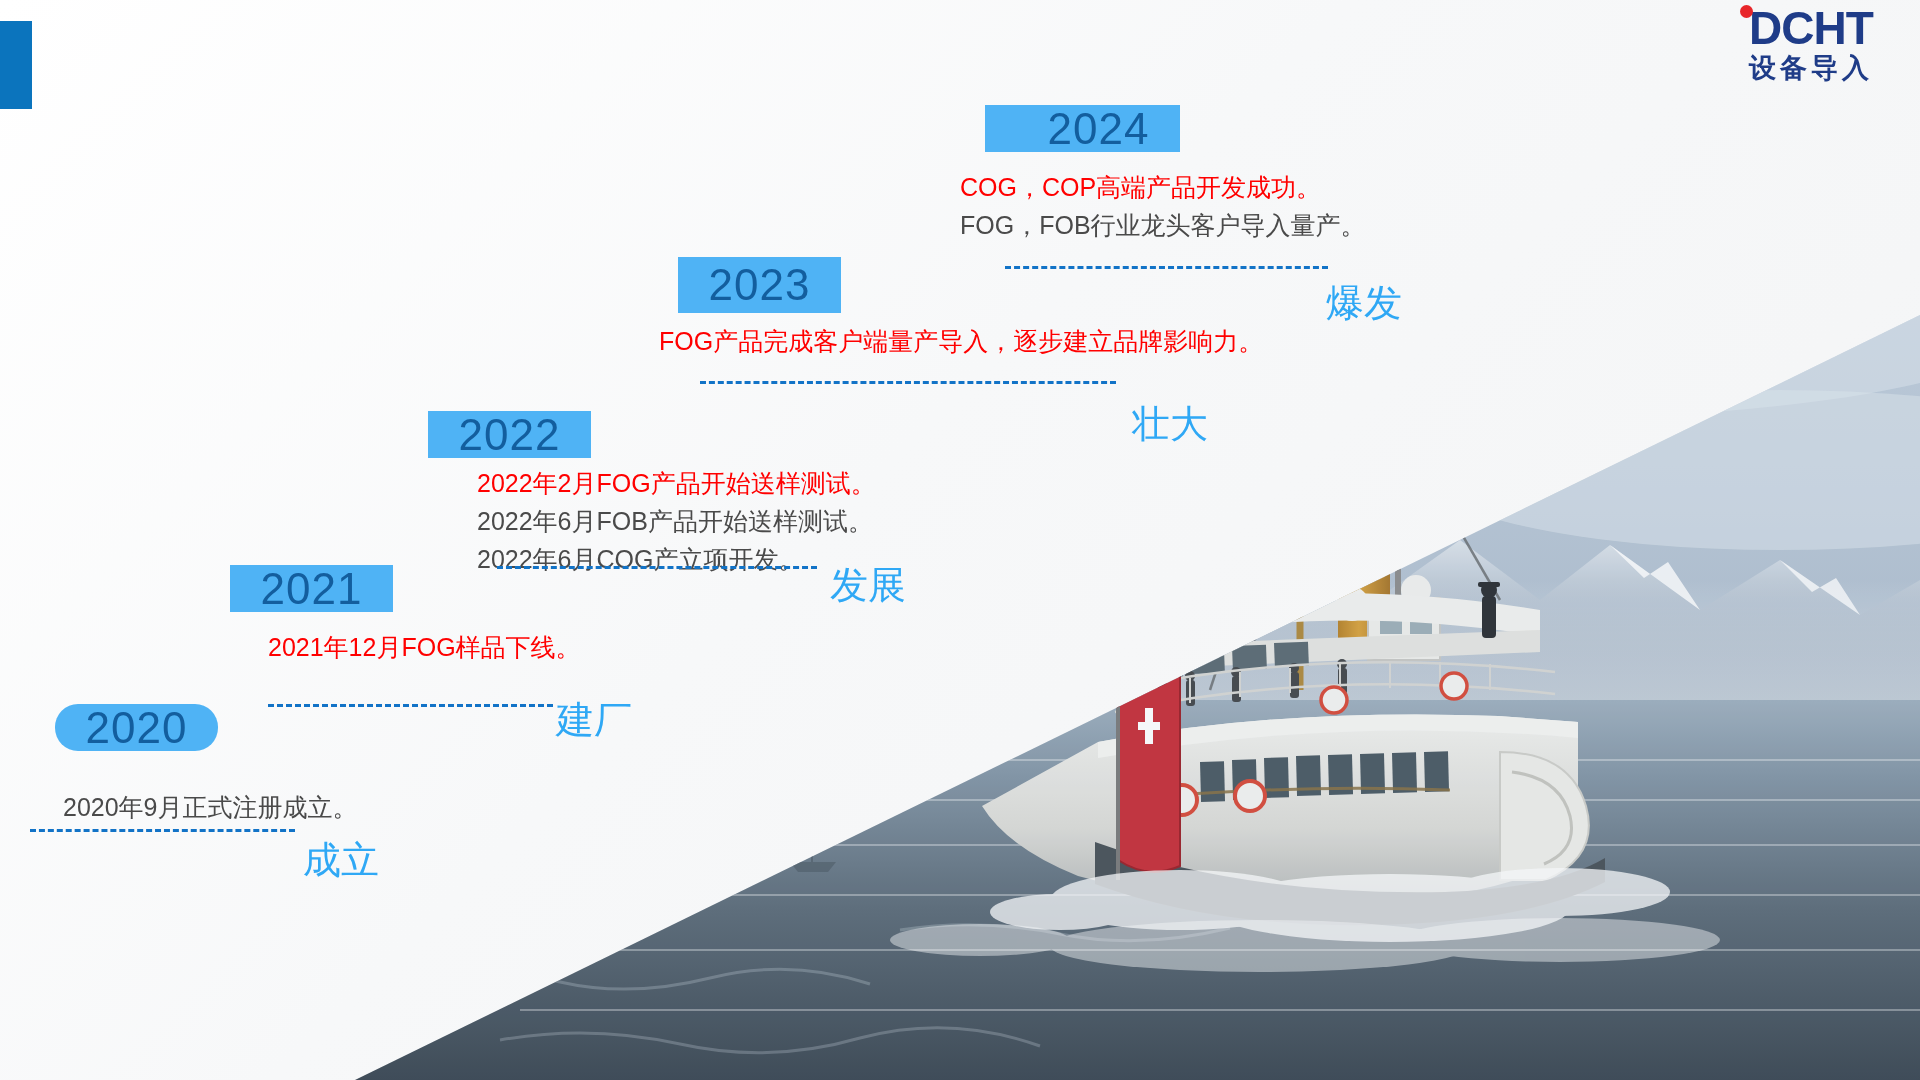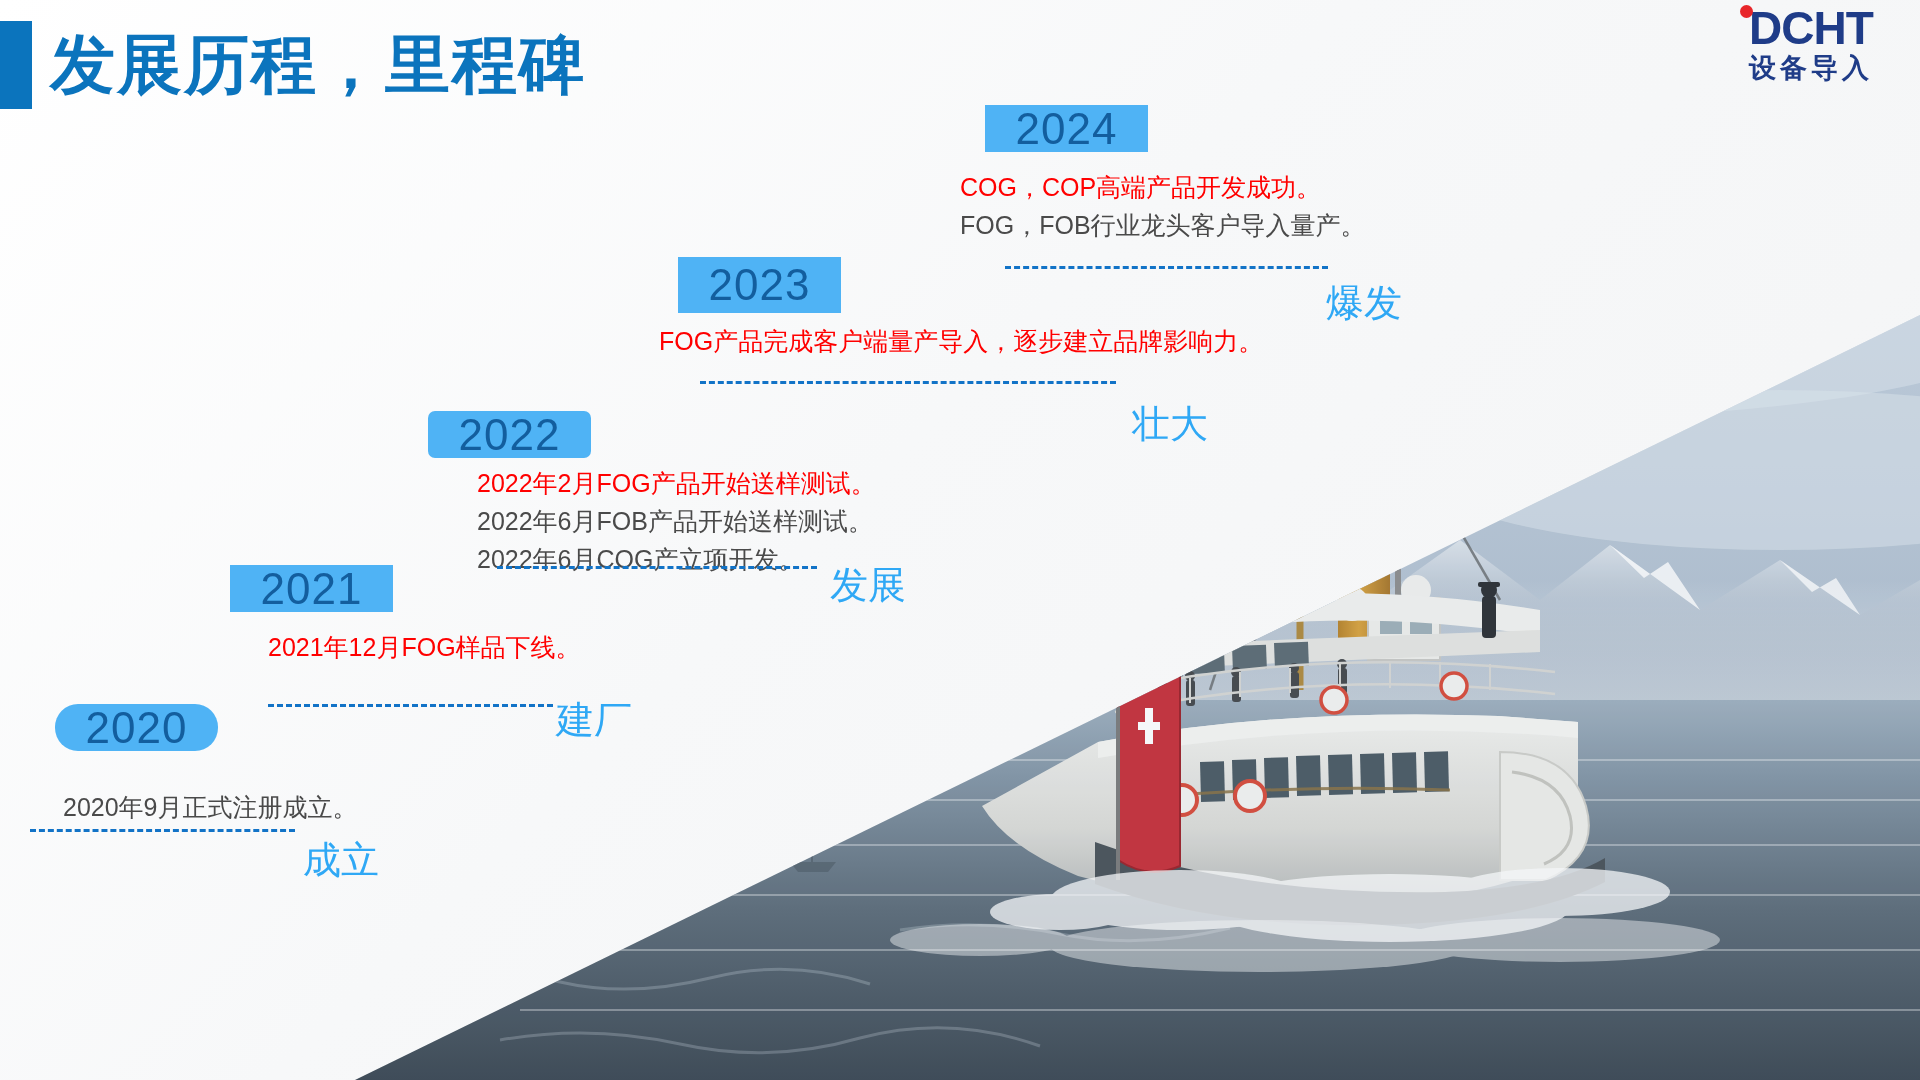--- a/index.html
+++ b/index.html
@@ -286,51 +286,50 @@
       <g opacity="0.6">
         <path d="M790 862 l46 0 l-8 10 l-30 0 Z" fill="#4e5a64"></path>
         <line x1="812" y1="848" x2="812" y2="862" stroke="#4e5a64" stroke-width="2"></line>
       </g>
 
       <rect x="0" y="0" width="1920" height="1080" fill="#6e8ca8" opacity="0.07"></rect>
     </svg>
   </div>
 
   <div id="title-accent"></div>
-  <div id="page-title">发展历程，里程碑</div>
 
   <div id="logo">
     <span id="logo-mark">
       <span id="logo-dot"></span>
       <span>DCHT</span>
     </span>
     <span id="logo-cn">设备导入</span>
   </div>
 
   <div class="milestone">
-    <div class="year-badge" style="left:985px;top:105px;width:163px;height:47px;">2024</div>
+    <div class="year-badge" style="left:985px;top:105px;width:163px;height:47px;padding-left:32px;">2024</div>
     <div class="lines" style="left:960px;top:168px;">
       <div class="line red">COG，COP高端产品开发成功。</div>
       <div class="line">FOG，FOB行业龙头客户导入量产。</div>
     </div>
     <div class="dash" style="left:1005px;top:266px;width:323px;"></div>
     <div class="phase" style="left:1326px;top:248px;">爆发</div>
   </div>
 
   <div class="milestone">
     <div class="year-badge" style="left:678px;top:257px;width:163px;height:56px;">2023</div>
     <div class="lines" style="left:659px;top:322px;">
       <div class="line red">FOG产品完成客户端量产导入，逐步建立品牌影响力。</div>
     </div>
     <div class="dash" style="left:700px;top:381px;width:416px;"></div>
     <div class="phase" style="left:1132px;top:369px;">壮大</div>
   </div>
 
   <div class="milestone">
-    <div class="year-badge" style="left:428px;top:411px;width:163px;height:47px;border-radius:7px;">2022</div>
+    <div class="year-badge" style="left:428px;top:411px;width:163px;height:47px;">2022</div>
     <div class="lines" style="left:477px;top:464px;">
       <div class="line red">2022年2月FOG产品开始送样测试。</div>
       <div class="line">2022年6月FOB产品开始送样测试。</div>
       <div class="line">2022年6月COG产立项开发。</div>
     </div>
     <div class="dash" style="left:497px;top:566px;width:320px;"></div>
     <div class="phase" style="left:830px;top:530px;">发展</div>
   </div>
 
   <div class="milestone">

